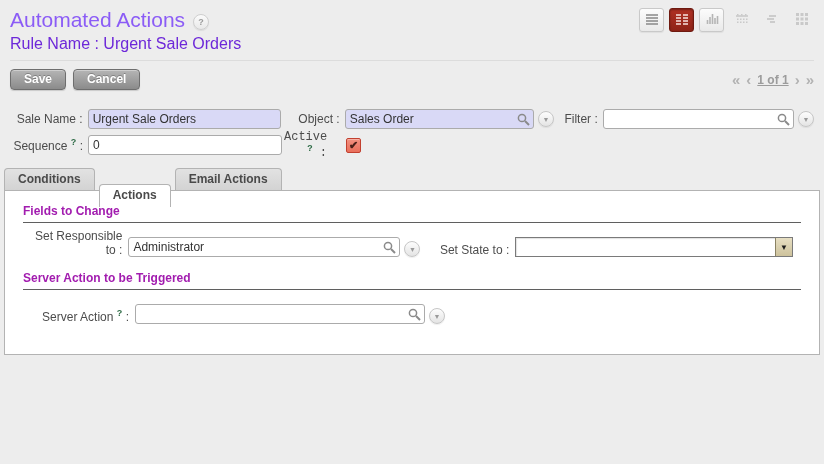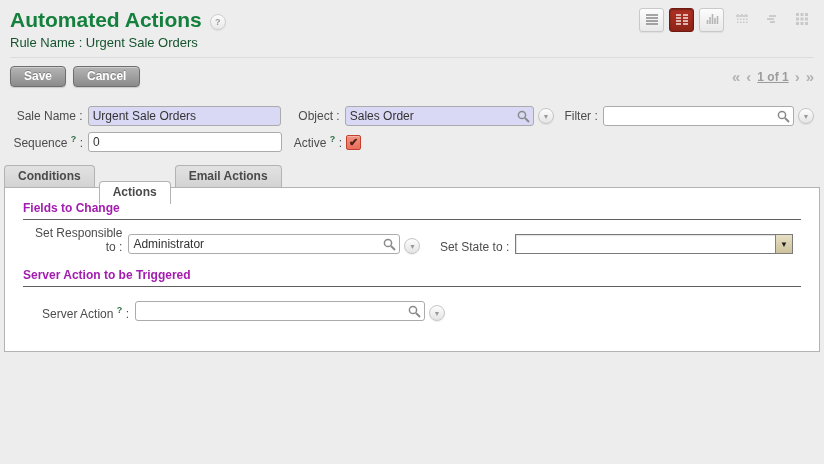--- a/index.html
+++ b/index.html
@@ -7,31 +7,31 @@
   body {
     background: #ededed;
     font-family: "Liberation Sans", sans-serif;
     font-size: 12px;
     color: #4c4c4c;
     overflow: hidden;
   }
   
   .header { padding: 8px 10px 0 10px; position: relative; }
   .title-row { display: flex; align-items: center; }
-  .page-title { font-size: 21px; font-weight: bold; color: #15803d; letter-spacing: 0; }
+  .page-title { font-size: 21px; font-weight: normal; color: #8b5cf6; letter-spacing: 0; }
   .help-bubble {
     width: 16px; height: 16px; border-radius: 50%;
     background: linear-gradient(#fbfbfb,#e9e9e9);
     border: 1px solid #cfcfcf;
     color: #9a9a9a; font-size: 9px; font-weight: bold;
     display: inline-flex; align-items: center; justify-content: center;
     margin-left: 8px; margin-top: 4px;
     box-shadow: 0 1px 1px rgba(0,0,0,.08);
   }
-  .breadcrumb { color: #14532d; font-size: 13px; margin-top: 3px; }
+  .breadcrumb { color: #6d28d9; font-size: 16px; margin-top: 3px; }
   .header-sep { border-bottom: 1px solid #dcdcdc; margin-top: 7px; }
 
   
   .view-switcher { position: absolute; top: 8px; right: 10px; display: flex; gap: 5px; }
   .vbtn {
     width: 25px; height: 24px; border-radius: 3px;
     border: 1px solid #c9c9c9;
     background: linear-gradient(#fcfcfc,#e9e9e9);
     display: flex; align-items: center; justify-content: center;
     box-shadow: 0 1px 1px rgba(0,0,0,.06);
@@ -269,21 +269,21 @@
             <line x1="8" y1="8" x2="12" y2="12" stroke="#8a8a8a" stroke-width="2"></line>
           </svg>
       </span>
     </span>
     <span class="ddbtn">▼</span>
   </div>
 
   <div class="frow">
     <span class="lbl w-label1"><span>Sequence</span> <sup style="color:#2e6b46">?</sup> <span>:</span></span>
     <input class="txt" style="width: 194px;" type="text" value="0">
-    <span class="lbl" style="width:62px; padding-right:4px; margin-left:2px;"><span>Active</span> <sup style="color:#2e6b46">?</sup> <span>:</span></span>
+    <span class="lbl" style="width:62px; padding-right:19px; margin-left:2px;font-family:Liberation Mono, monospace;"><span>Active</span> <sup style="color:#2e6b46">?</sup> <span>:</span></span>
     <span class="checkbox">✔</span>
   </div>
 </div>
 
 <div class="tabs">
   <span class="tab">Conditions</span>
   <span class="tab active">Actions</span>
   <span class="tab">Email Actions</span>
 </div>
 

